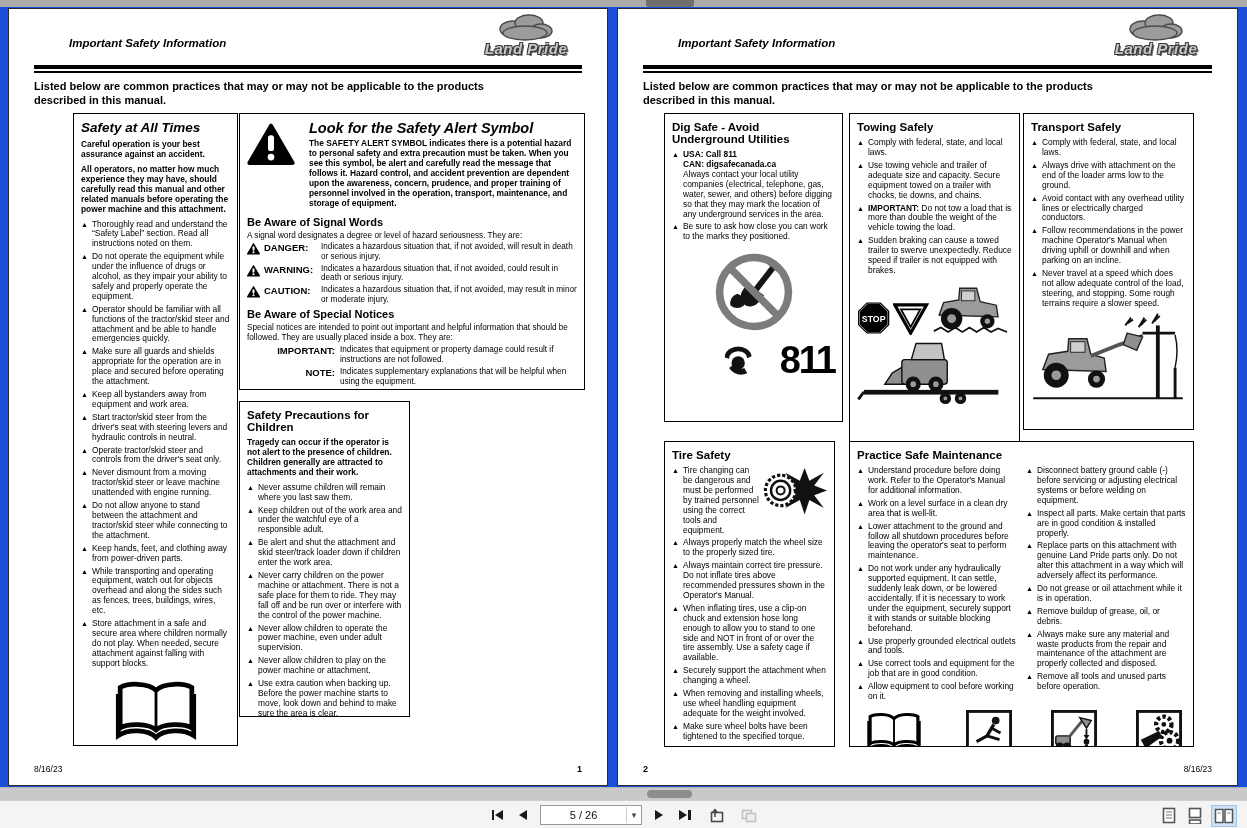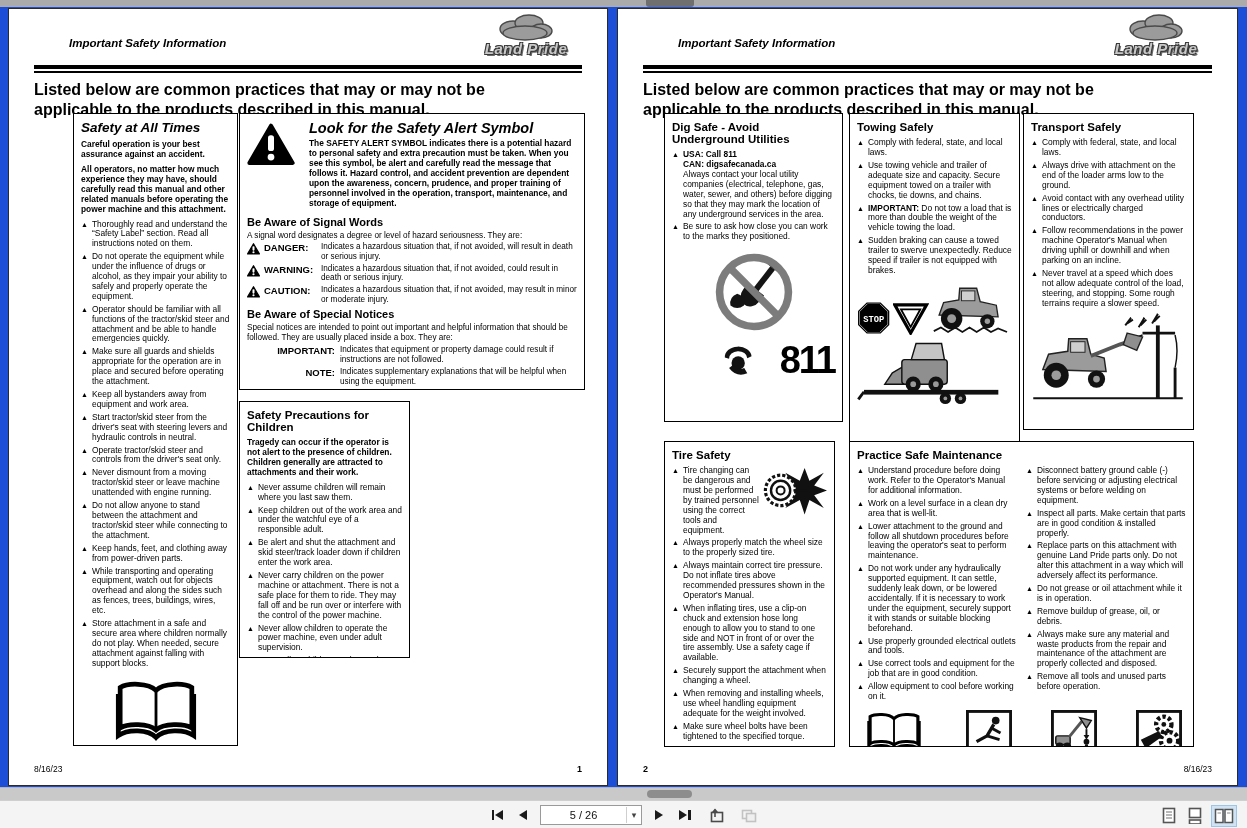--- a/index.html
+++ b/index.html
@@ -25,21 +25,21 @@
 
   
   .page{position:absolute;top:8px;height:778px;background:#fff;border:1px solid #2b2b2b;box-sizing:border-box;color:#000;}
   .ptitle{position:absolute;left:60px;top:28px;font-size:11.5px;font-weight:bold;font-style:italic;}
   .logo{position:absolute;right:26px;top:5px;width:110px;text-align:center;}
   .logotext{font-size:15px;font-weight:bold;font-style:italic;color:#c9c9c9;letter-spacing:.5px;margin-top:-6px;
     text-shadow:-1px -1px 0 #3a3a3a,1px -1px 0 #3a3a3a,-1px 1px 0 #3a3a3a,1px 1px 0 #3a3a3a,2px 2px 0 #6a6a6a;}
   .rule{position:absolute;left:25px;right:25px;top:56px;}
   .rule .r1{height:4px;background:#000;}
   .rule .r2{height:1.6px;background:#000;margin-top:2.2px;}
-  .intro{position:absolute;left:25px;top:71px;width:470px;font-size:16px;font-weight:bold;line-height:1.25;}
+  .intro{position:absolute;left:25px;top:71px;width:470px;font-size:11px;font-weight:bold;line-height:1.25;}
   .foot{position:absolute;bottom:11px;font-size:8.5px;}
   .fl{left:25px;} .fr{right:25px;} .bold{font-weight:bold;font-size:9px;}
 
   
   .sbox{position:absolute;border:1.3px solid #000;background:#fff;box-sizing:border-box;padding:7px 7px 5px 7px;overflow:hidden;font-size:8.4px;line-height:1.18;}
   .sbox h2{margin:0 0 5px 0;font-size:13.5px;line-height:1.05;}
   .sbox h2.it{font-style:italic;}
   .sbox h2.med{font-size:11.5px;}
   .sbox h4{margin:4px 0 2px 0;font-size:11px;}
   .lead{margin:0 0 5px 0;font-weight:bold;}
@@ -59,21 +59,21 @@
   .sigrow .stri{width:13px;height:12px;margin-top:1px;}
   .slab{font-size:9.5px;}
   .stxt{font-size:8.2px;line-height:1.18;}
   .notrow{display:grid;grid-template-columns:88px 1fr;column-gap:5px;margin:2.5px 0;}
   .nlab{text-align:right;font-size:9.5px;}
 
   
   .nodigwrap{text-align:center;margin-top:8px;}
   .callrow{display:flex;align-items:center;justify-content:flex-end;gap:20px;margin-top:4px;}
   .big811{font-size:38px;font-weight:900;letter-spacing:-2px;line-height:1;}
-  .signrow{display:flex;align-items:flex-end;gap:3px;margin-top:2px;font-family:Liberation Mono, monospace;}
+  .signrow{display:flex;align-items:flex-end;gap:3px;margin-top:2px;}
   .tire-ico{float:right;margin:0 0 2px 3px;}
   .cols{display:flex;gap:9px;}
   .cols ul{flex:1;}
   .iconrow{display:flex;align-items:center;justify-content:space-between;margin-top:5px;padding:0 4px;}
 </style>
 </head>
 <body>
 
 <div id="stage">
 
@@ -207,21 +207,21 @@
             <span class="stxt">Indicates that equipment or property damage could result if instructions are not followed.</span>
           </div>
 
           <div class="notrow">
             <b class="nlab">NOTE:</b>
             <span class="stxt">Indicates supplementary explanations that will be helpful when using the equipment.</span>
           </div>
         </div>
     </div>
 
-    <div class="sbox" style="left:230px;top:392px;width:171px;height:257px;">
+    <div class="sbox" style="left:230px;top:392px;width:171px;height:316px;">
       <h2 class="med">Safety Precautions for Children</h2>
       <p class="lead">Tragedy can occur if the operator is not alert to the presence of children. Children generally are attracted to attachments and their work.</p>
       <ul class="blist">
 
       <li>
             <span class="bt">Never assume children will remain where you last saw them.</span>
           </li>
           <li>
             <span class="bt">Keep children out of the work area and under the watchful eye of a responsible adult.</span>
           </li>

